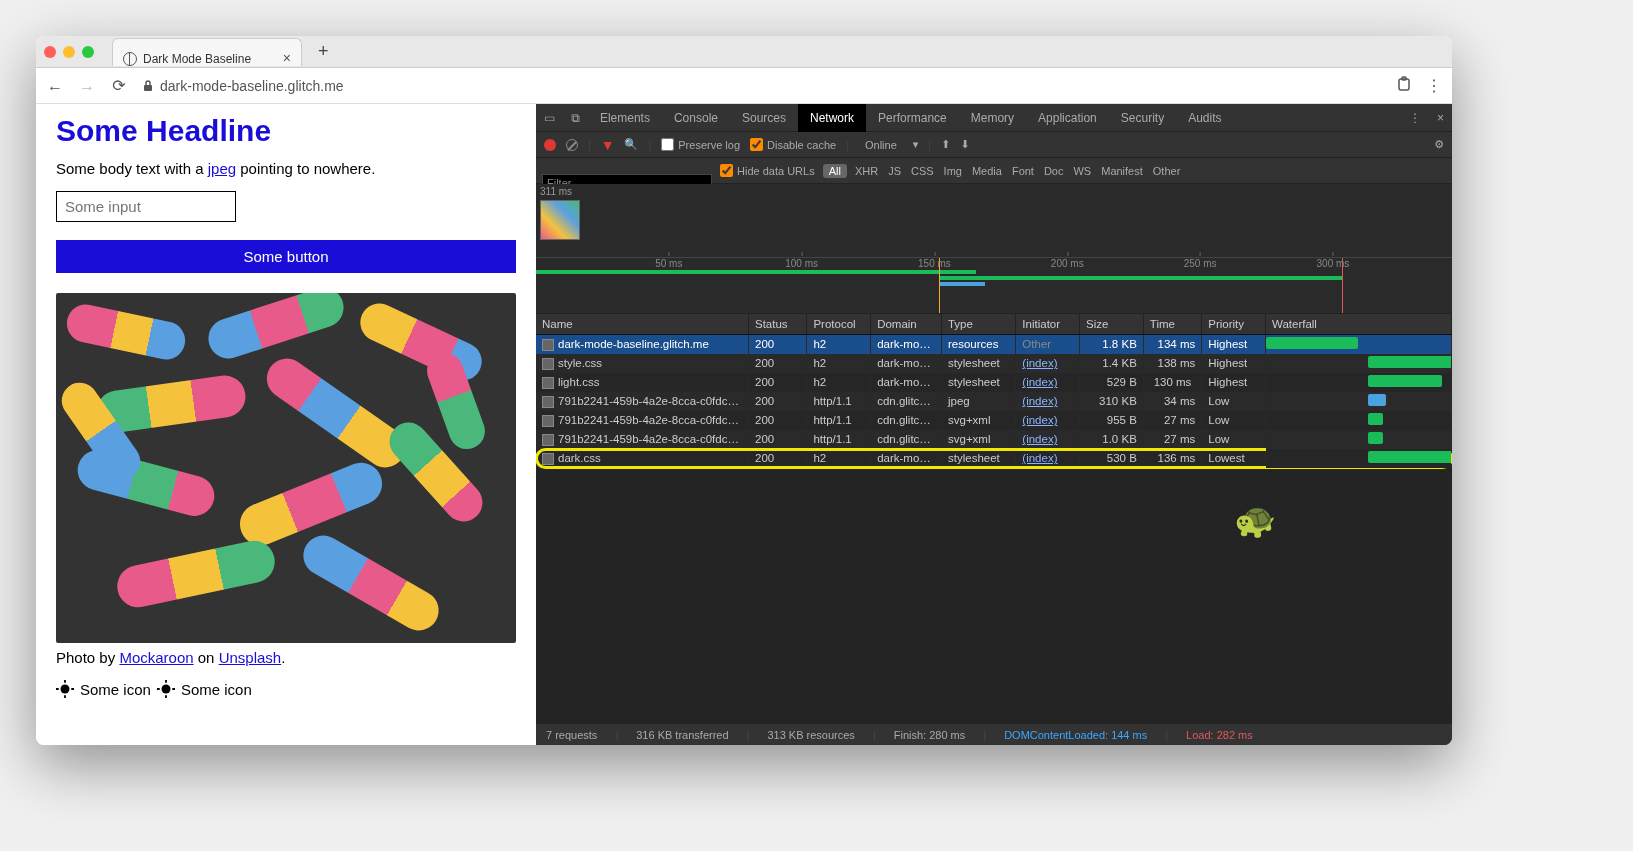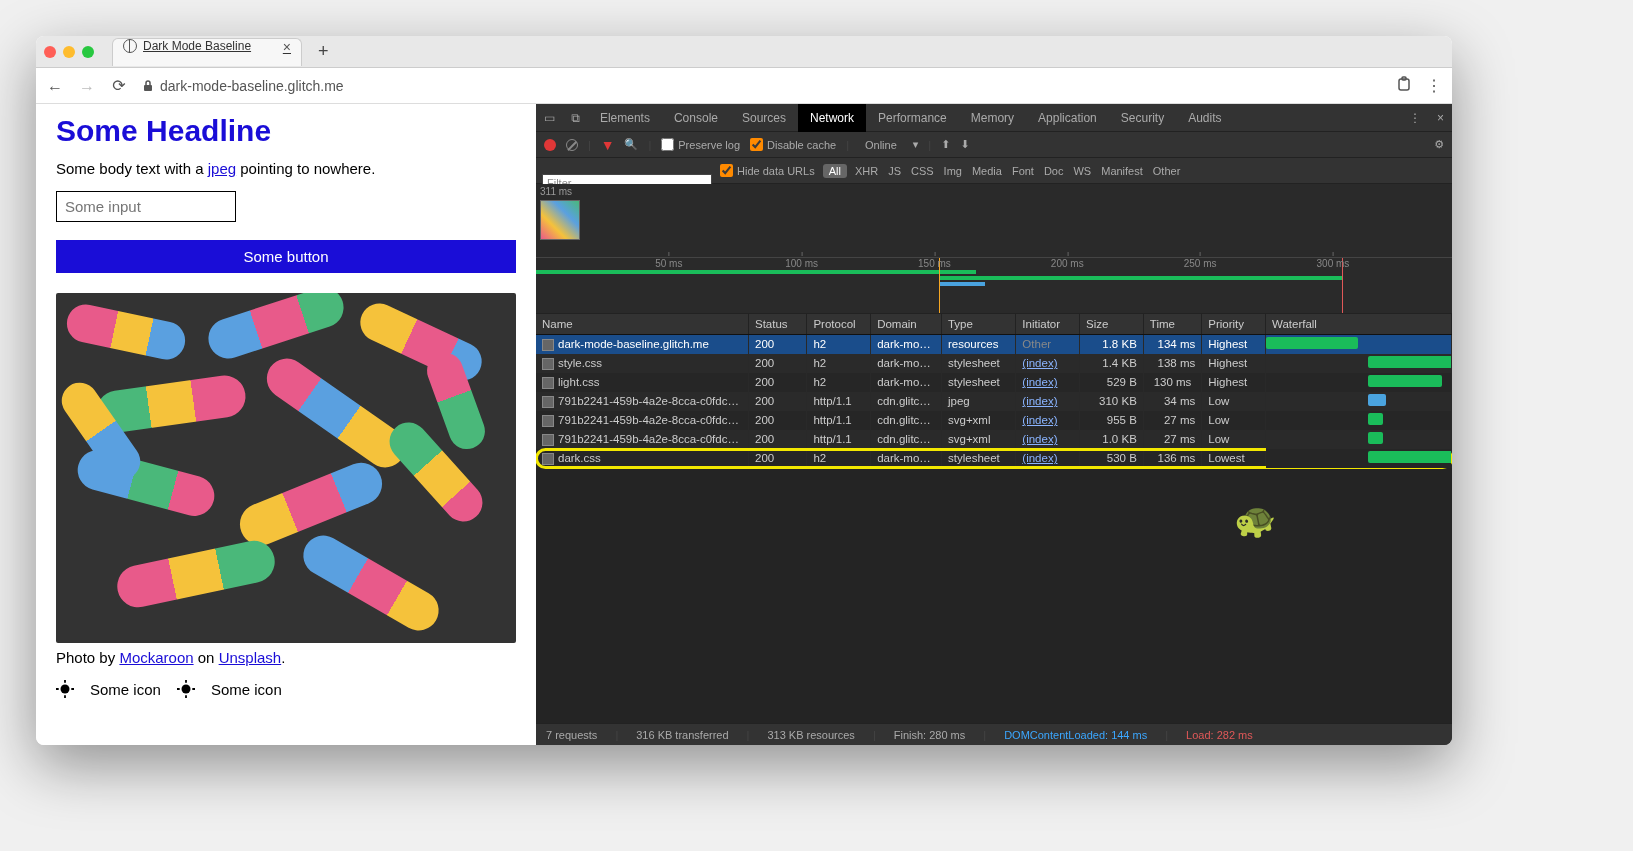--- a/index.html
+++ b/index.html
@@ -5,21 +5,21 @@
 * { box-sizing: border-box; margin: 0; padding: 0; }
 body { font-family: -apple-system, BlinkMacSystemFont, "Segoe UI", Arial, sans-serif; background: #f0f0f0; width: 1633px; height: 851px; overflow: hidden; }
 
 .window { position: absolute; left: 36px; top: 36px; width: 1416px; height: 709px; background: #fff; border-radius: 8px; box-shadow: 0 20px 60px rgba(0,0,0,0.4); overflow: hidden; display: flex; flex-direction: column; }
 
 
 .titlebar { height: 32px; background: #e8e8e8; display: flex; align-items: center; padding: 0 8px; gap: 8px; border-bottom: 1px solid #ccc; }
 .traffic { display: flex; gap: 7px; margin-right: 10px; }
 .tl { width: 12px; height: 12px; border-radius: 50%; }
 .tl.red { background: #ff5f57; } .tl.yellow { background: #febc2e; } .tl.green { background: #28c840; }
-.tab { display: flex; align-items: flex-start; height: 28px; background: #f7f7f7; border: 1px solid #ccc; border-bottom: none; border-radius: 6px 6px 0 0; padding: 0 10px; gap: 6px; font-size: 12px; color: #333; min-width: 190px; text-decoration: underline; }
+.tab { display: flex; align-items: flex-end; height: 28px; background: #f7f7f7; border: 1px solid #ccc; border-bottom: none; border-radius: 6px 6px 0 0; padding: 0 10px; gap: 6px; font-size: 12px; color: #333; min-width: 190px; }
 .tab .globe { width: 14px; height: 14px; border: 1.5px solid #555; border-radius: 50%; position: relative; }
 .tab .globe::after { content:''; position:absolute; left:5px; top:-1px; width:2px; height:14px; border-left:1px solid #555; }
 .tab .x { margin-left: auto; color: #555; font-size: 14px; cursor: pointer; }
 .newtab { font-size: 18px; color: #444; padding: 0 8px; cursor: pointer; }
 
 
 .urlbar { height: 36px; background: #fff; display:flex; align-items:center; padding: 0 10px; gap: 14px; border-bottom: 1px solid #ddd; }
 .nav-icon { width: 18px; height: 18px; display:flex; align-items:center; justify-content:center; color:#555; cursor:pointer; }
 .addr { flex:1; display:flex; align-items:center; gap:6px; font-size: 14px; color: #555; }
 .lock { width:12px; height:12px; }
@@ -29,21 +29,21 @@
 .split { flex:1; display:flex; }
 .page { width: 500px; background:#fff; padding: 10px 20px; overflow:auto; }
 .page h1 { color: #1a0dd7; font-size: 30px; font-weight: bold; margin-bottom: 12px; }
 .page p { font-size: 15px; margin-bottom: 14px; }
 .page a { color: #1a0dd7; text-decoration: underline; }
 .page .row { display:flex; gap:18px; margin-bottom:20px;flex-direction:column; }
 .page input { width:180px; padding: 6px 8px; border:1px solid #000; font-size:15px; }
 .page button { background:#1a0dd7; color:#fff; border:none; padding:8px 14px; font-size:15px; cursor:pointer; }
 .hero { width:460px; height:350px; background:#333; margin-bottom:6px; border-radius:2px; overflow:hidden; position:relative; }
 .worm { position:absolute; border-radius: 22px; }
-.icons-row { display:flex; gap:16px; align-items:flex-end; margin-top:10px; font-size:15px; }
+.icons-row { display:flex; gap:6px; align-items:flex-end; margin-top:10px; font-size:15px; }
 .bulb { width:18px; height:18px; }
 
 
 .dt { flex:1; background:#242424; color:#ccc; display:flex; flex-direction:column; font-size:12px; }
 .dt-tabs { height:28px; background:#333; display:flex; align-items:center; border-bottom:1px solid #222; }
 .dt-tabs .ico { padding:0 8px; color:#aaa; cursor:pointer; }
 .dt-tabs .tabi { padding:0 12px; height:28px; display:flex; align-items:center; color:#aaa; cursor:pointer; }
 .dt-tabs .tabi.active { color:#fff; background:#000; }
 .dt-tabs .spacer { flex:1; }
 
@@ -53,21 +53,21 @@
 .noentry::after { content:''; position:absolute; width:12px; height:1.5px; background:#888; transform:rotate(-45deg); top:5px; left:-1px; }
 .funnel { color:#e03737; font-size:14px; }
 .mag { color:#aaa; }
 .chk { display:flex; align-items:center; gap:4px; color:#aaa; }
 .chk input { accent-color:#ff8a00; }
 .sel { color:#aaa; padding:0 6px; }
 .arr { color:#aaa; }
 .gear { margin-left:auto; color:#aaa; }
 
 .dt-filters { height:26px; background:#333; display:flex; align-items:center; padding:0 6px; gap:8px; border-bottom:1px solid #222; font-size:11px; }
-.filterbox { background:#ffffff; padding:2px 4px; width:170px; color:#888; border:1px solid #444;margin-top:25px; }
+.filterbox { background:#000000; padding:2px 4px; width:170px; color:#888; border:1px solid #444;margin-top:25px; }
 .pill { background:#666; color:#fff; padding:1px 6px; border-radius:3px; font-size:11px; }
 .ft { color:#aaa; cursor:pointer; }
 
 .timeline { height:130px; background:#2a2a2a; border-bottom:1px solid #222; position:relative; }
 .thumb { position:absolute; left:4px; top:16px; width:40px; height:40px; background:#444; border:1px solid #666; }
 .ms-label { position:absolute; top:2px; left:4px; font-size:10px; color:#999; }
 .ruler { position:absolute; bottom:0; left:0; right:0; height:56px; border-top:1px solid #444; }
 .tick { position:absolute; top:0; font-size:10px; color:#888; transform:translateX(-50%); }
 .tick::before { content:''; position:absolute; left:50%; top:-6px; width:1px; height:4px; background:#666; }
 .tl-bar { position:absolute; height:4px; background:#1abc5a; }

